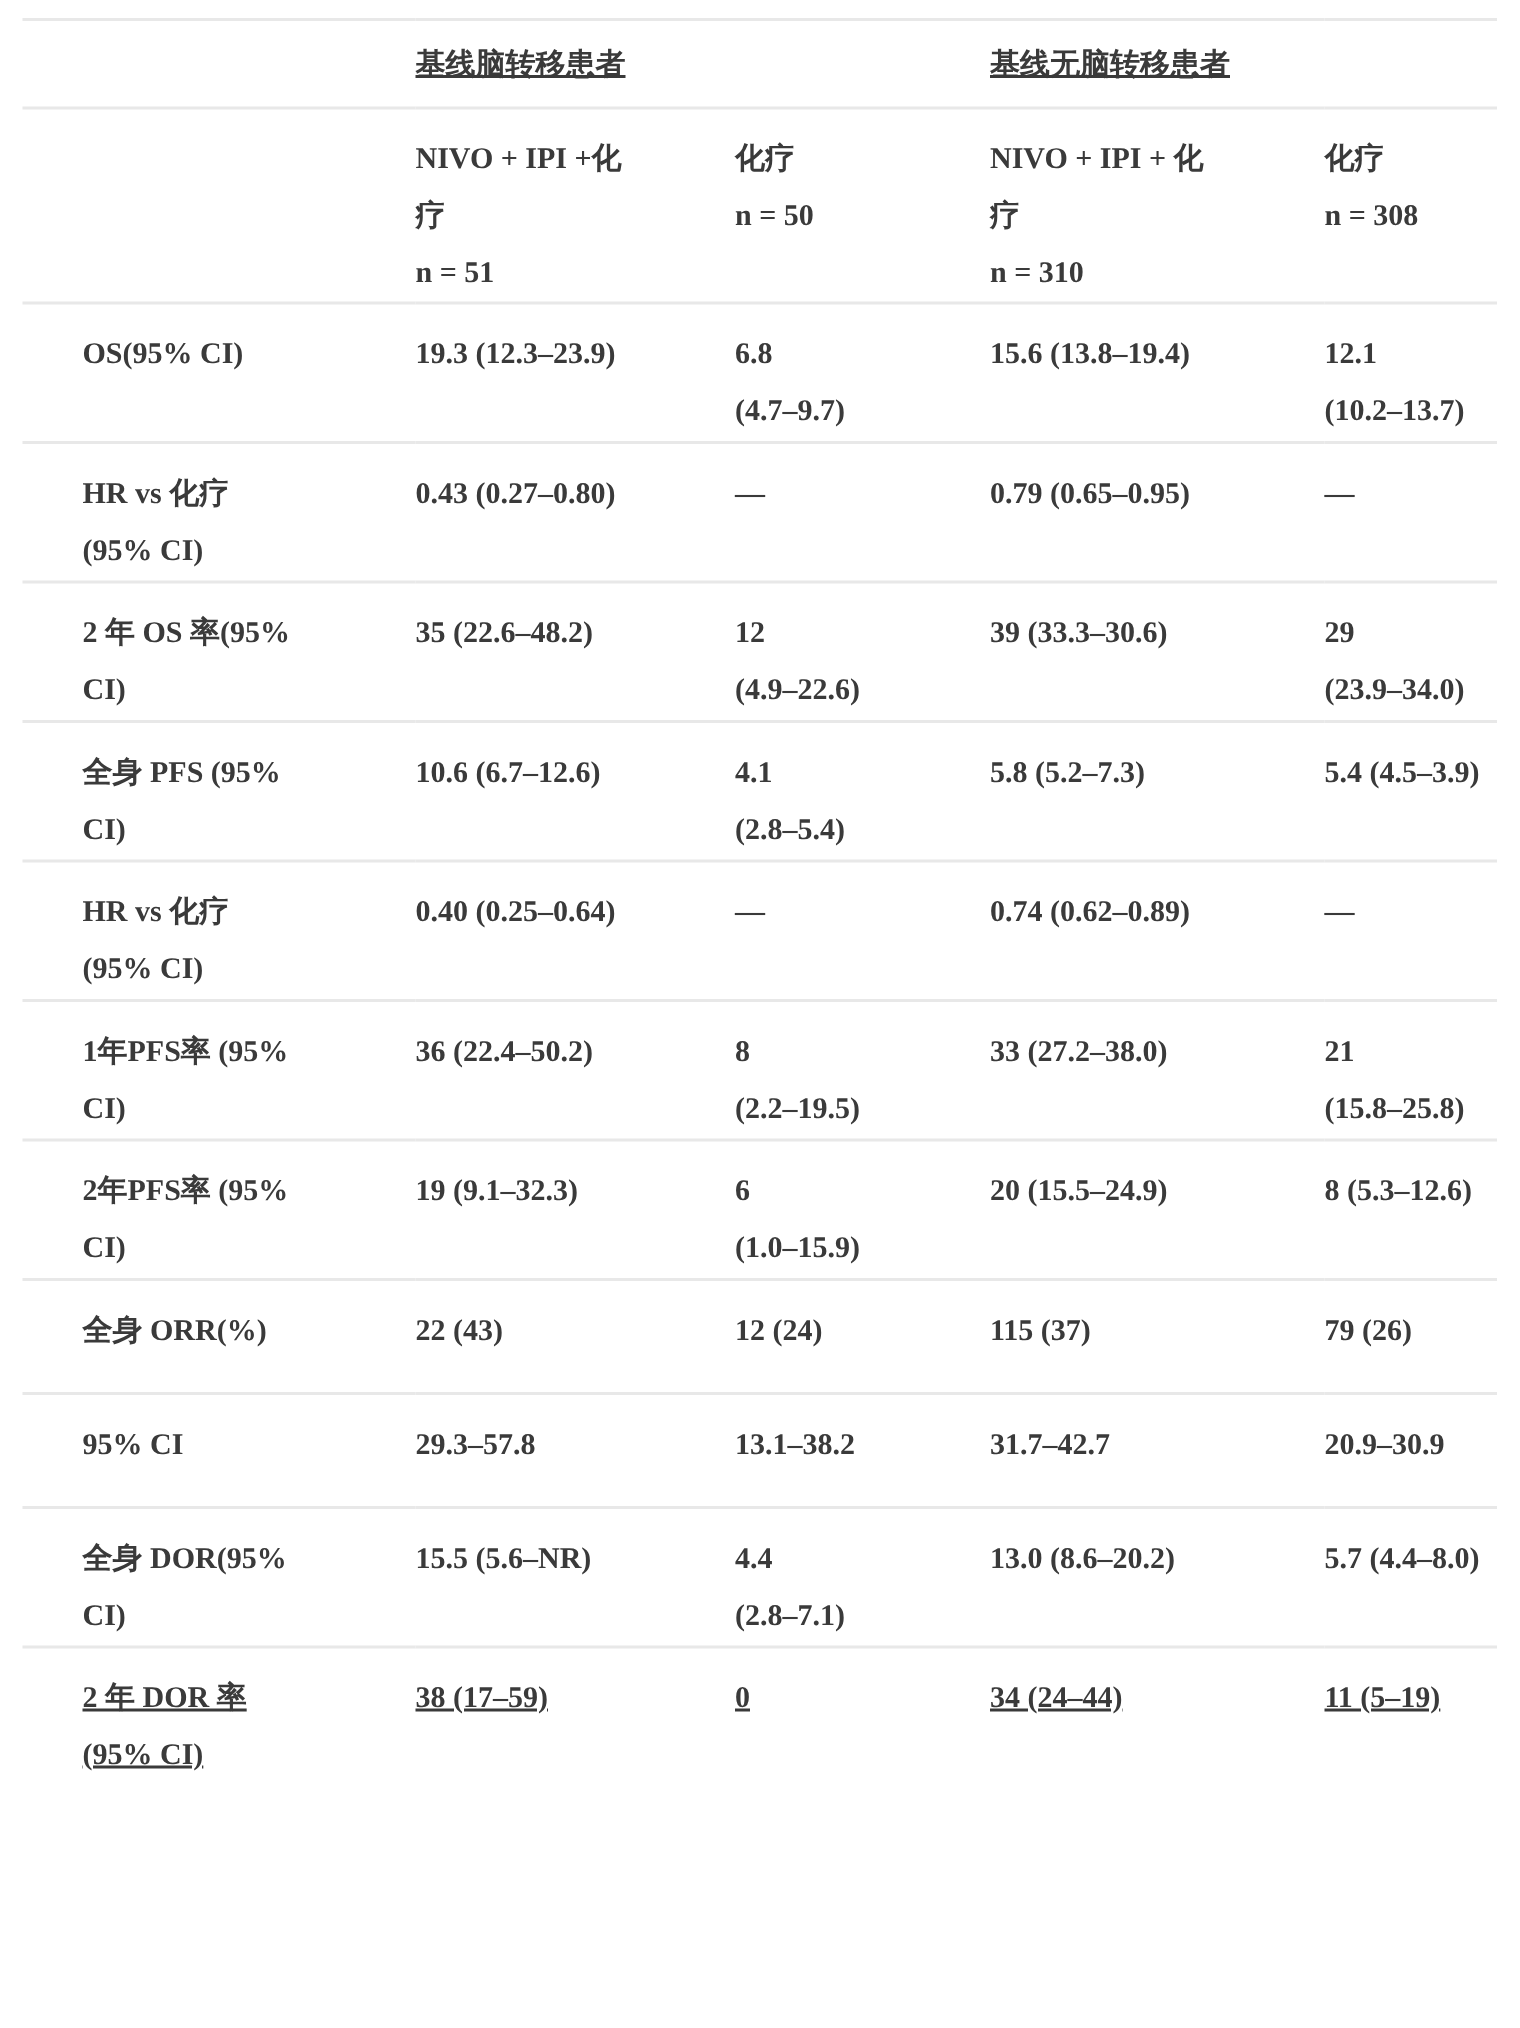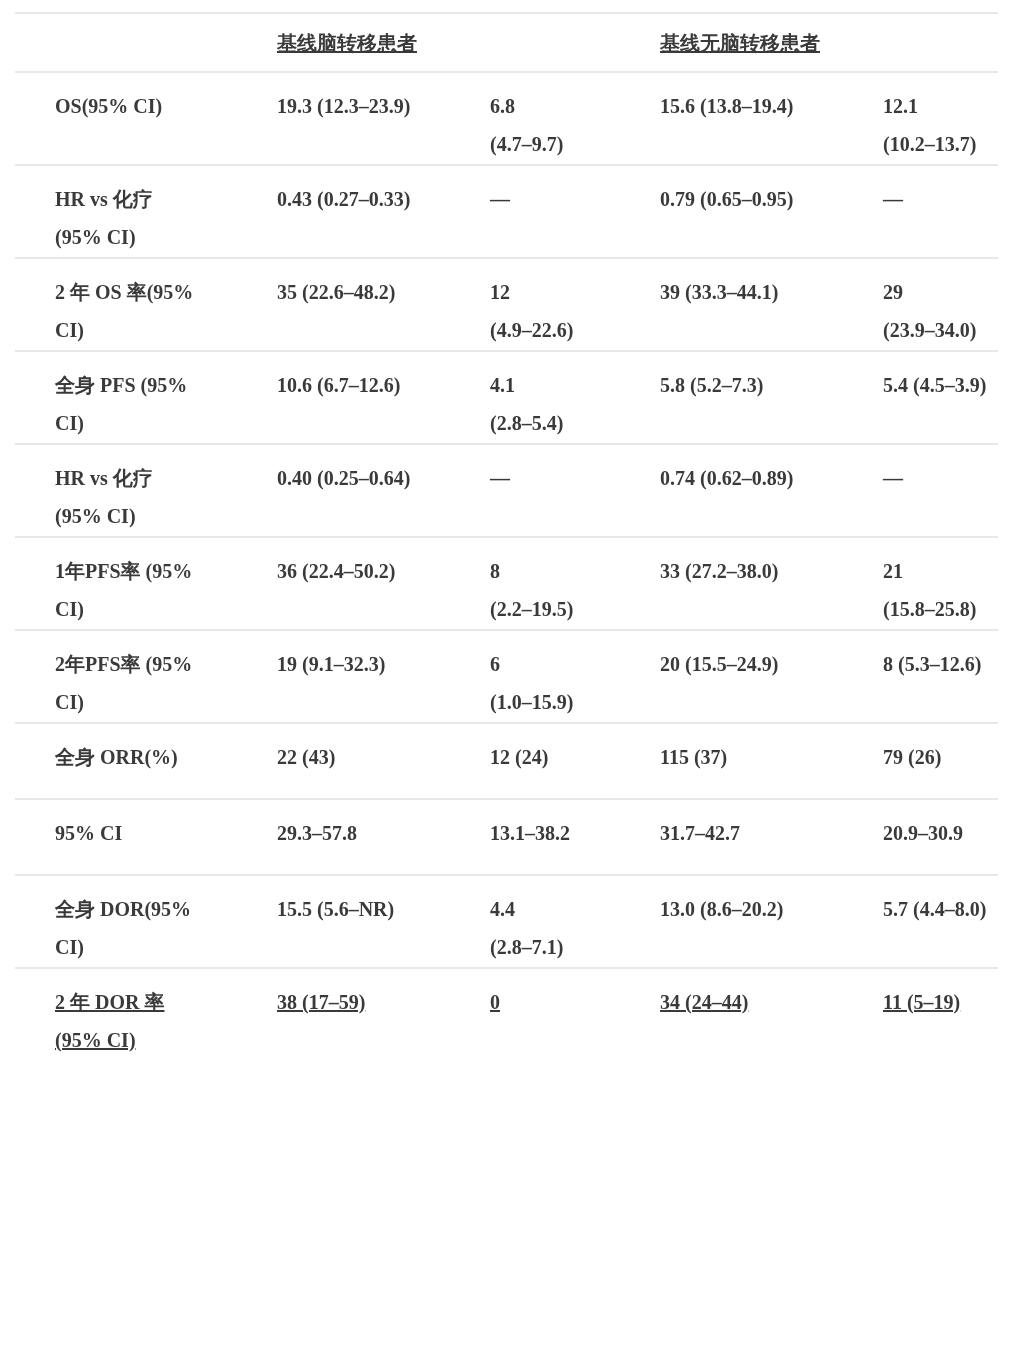--- a/index.html
+++ b/index.html
@@ -58,46 +58,59 @@
         <col class="c-2">
         <col class="c-3">
         <col class="c-4">
     </colgroup>
     <thead>
       <tr class="group-row">
         <th class="rowlabel"></th>
         <th colspan="2">基线脑转移患者</th>
         <th colspan="2">基线无脑转移患者</th>
       </tr>
+      <tr class="colhead-row">
+        <th class="rowlabel"></th>
+        <th>NIVO + IPI +化
+疗
+n = 51</th>
+        <th>化疗
+n = 50</th>
+        <th>NIVO + IPI + 化
+疗
+n = 310</th>
+        <th>化疗
+n = 308</th>
+      </tr>
     </thead>
     <tbody>
         <tr>
           <th class="rowlabel">OS(95% CI)</th>
           <td>19.3 (12.3–23.9)</td>
           <td>6.8
 (4.7–9.7)</td>
           <td>15.6 (13.8–19.4)</td>
           <td>12.1
 (10.2–13.7)</td>
         </tr>
         <tr>
           <th class="rowlabel">HR vs 化疗
 (95% CI)</th>
-          <td>0.43 (0.27–0.33)</td>
+          <td>0.43 (0.27–0.80)</td>
           <td>—</td>
           <td>0.79 (0.65–0.95)</td>
           <td>—</td>
         </tr>
         <tr>
           <th class="rowlabel">2 年 OS 率(95%
 CI)</th>
           <td>35 (22.6–48.2)</td>
           <td>12
 (4.9–22.6)</td>
-          <td>39 (33.3–44.1)</td>
+          <td>39 (33.3–30.6)</td>
           <td>29
 (23.9–34.0)</td>
         </tr>
         <tr>
           <th class="rowlabel">全身 PFS (95%
 CI)</th>
           <td>10.6 (6.7–12.6)</td>
           <td>4.1
 (2.8–5.4)</td>
           <td>5.8 (5.2–7.3)</td>

